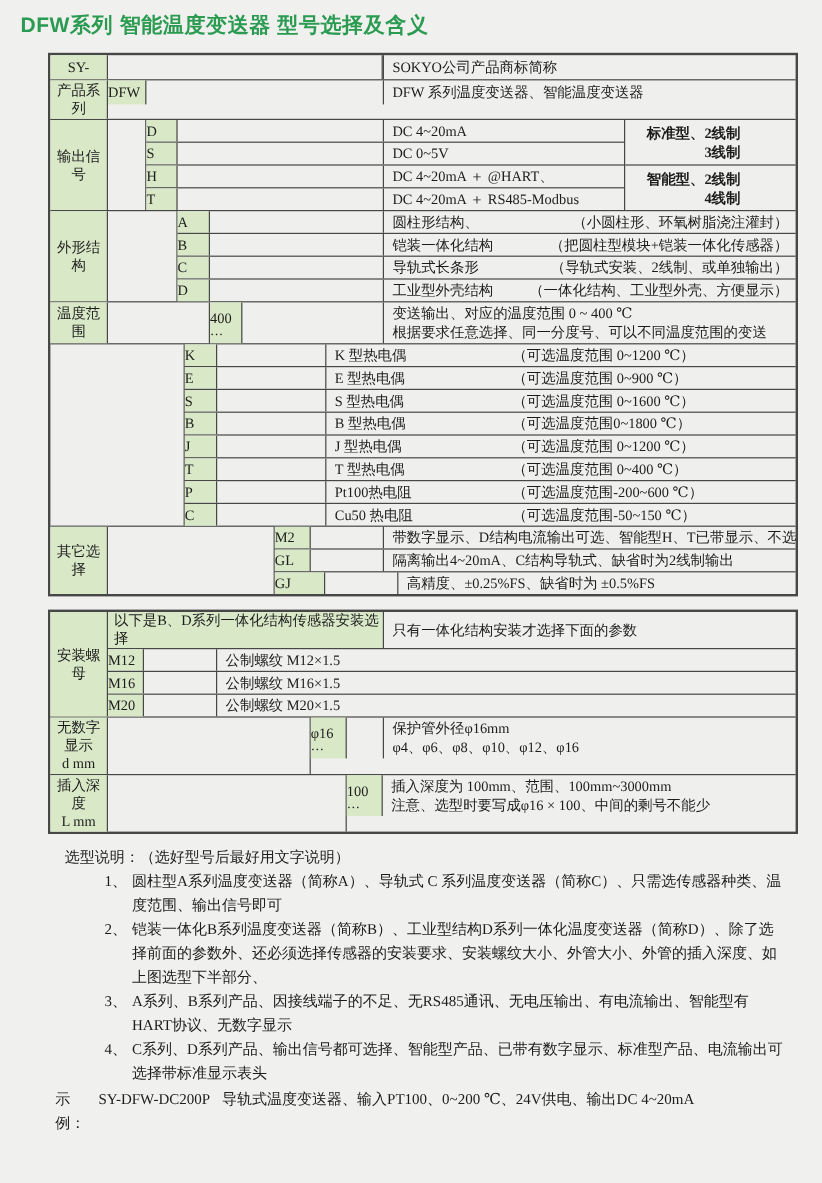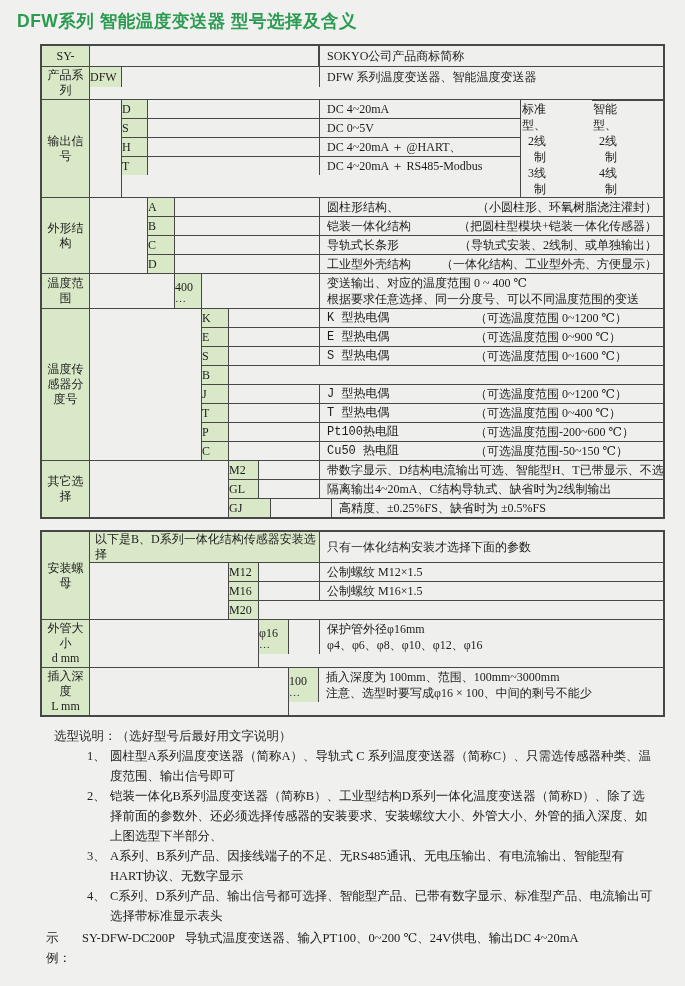--- a/index.html
+++ b/index.html
@@ -31,44 +31,44 @@
   .th-right{flex:1;display:flex;align-items:center;justify-content:center;letter-spacing:3px;}
   .sec{display:flex;}
   .sec + .sec{border-top:1px solid var(--bd);}
   .sec-label{
     width:48px;flex:none;background:var(--green);
     border-right:1px solid var(--bd);box-sizing:border-box;
     display:flex;flex-direction:column;align-items:center;justify-content:center;
     text-align:center;line-height:15px;padding:1px;
   }
   .sec-body{flex:1;display:flex;flex-direction:column;min-width:0;}
-  .sec-body > * + *{border-top:1px solid var(--bd);}
+  .sec-body > * + *{border-top:1px solid var(--bd);flex-direction:column;}
   .rows-wrap{display:flex;flex:1;}
   .big-gap{flex:none;border-right:1px solid var(--bd);box-sizing:border-box;}
   .rows-col{flex:1;display:flex;flex-direction:column;min-width:0;}
   .rows-col > .row + .row{border-top:1px solid var(--bd);}
   .row{display:flex;min-height:18px;align-items:stretch;}
   .row.tall{min-height:34px;}
   .code{
     flex:none;background:var(--green);border-right:1px solid var(--bd);box-sizing:border-box;
     display:flex;flex-direction:column;justify-content:center;line-height:14px;
   }
   .code-sub{font-size:11px;line-height:9px;}
   .gap-r{flex:none;}
   .desc{
     flex:1;border-left:1px solid var(--bd);box-sizing:border-box;
     display:flex;align-items:center;padding:1px 4px 1px 7px;min-width:0;
   }
   .desc.nobl{border-left:none;}
   .desc.multi{flex-direction:column;align-items:flex-start;justify-content:center;line-height:16px;}
   .dtext{white-space:nowrap;}
-  .dtext.tab{flex:none;width:148px;overflow:hidden;font-family:Liberation Mono, monospace;}
+  .dtext.tab{flex:none;width:148px;overflow:hidden;}
   .dtext.pright{margin-left:auto;padding-right:2px;}
   .hgreen{width:229px;flex:none;background:var(--green);display:flex;align-items:center;padding-left:5px;box-sizing:border-box;}
-  .notes-col{width:143px;flex:none;border-left:1px solid var(--bd);box-sizing:border-box;display:flex;flex-direction:row;}
+  .notes-col{width:143px;flex:none;border-left:1px solid var(--bd);box-sizing:border-box;display:flex;flex-direction:column;font-weight:bold;}
   .note-cell{flex:1;display:flex;flex-direction:column;justify-content:center;text-align:right;padding-right:46px;line-height:16px;}
   .note-cell + .note-cell{border-top:1px solid var(--bd);}
   .notes{margin:9px 0 0 54px;font-size:12.5px;line-height:20px;width:600px;}
   .note-item{display:flex;padding-left:33px;}
   .n-num{flex:none;width:23px;}
   .n-text{flex:1;}
   .examples{margin:3px 0 0 46px;font-size:12.5px;line-height:19.5px;width:625px;}
   .ex-row{display:flex;padding-left:14px;}
   .ex-row.first{padding-left:0;}
   .ex-label{flex:none;width:36px;}
@@ -247,23 +247,20 @@
                 <div class="desc multi">
                   <div>变送输出、对应的温度范围 0 ~ 400 ℃</div>
                   <div>根据要求任意选择、同一分度号、可以不同温度范围的变送</div>
                 </div>
               </div>
             </div>
           </div>
         </div>
       </div>
       <div class="sec">
-        <div class="sec-label">
-          <div>温度传感器分度号</div>
-        </div>
         <div class="sec-body">
           <div class="rows-wrap">
             <div class="big-gap" style="width: 112px;"></div>
             <div class="rows-col">
               <div class="row">
                 <div class="code" style="width: 27px;">
                   <div>K</div>
                 </div>
                 <div class="gap-r" style="width: 90px;"></div>
                 <div class="desc">
@@ -289,20 +286,24 @@
                 <div class="desc">
                   <div class="dtext tab">S 型热电偶</div>
                   <div class="dtext">（可选温度范围 0~1600 ℃）</div>
                 </div>
               </div>
               <div class="row">
                 <div class="code" style="width: 27px;">
                   <div>B</div>
                 </div>
                 <div class="gap-r" style="width: 90px;"></div>
+                <div class="desc">
+                  <div class="dtext tab">B 型热电偶</div>
+                  <div class="dtext">（可选温度范围0~1800 ℃）</div>
+                </div>
               </div>
               <div class="row">
                 <div class="code" style="width: 27px;">
                   <div>J</div>
                 </div>
                 <div class="gap-r" style="width: 90px;"></div>
                 <div class="desc">
                   <div class="dtext tab">J 型热电偶</div>
                   <div class="dtext">（可选温度范围 0~1200 ℃）</div>
                 </div>
@@ -415,28 +416,31 @@
                 <div class="gap-r" style="width: 60px;"></div>
                 <div class="desc">
                   <div class="dtext">公制螺纹 M16×1.5</div>
                 </div>
               </div>
               <div class="row">
                 <div class="code" style="width: 30px;">
                   <div>M20</div>
                 </div>
                 <div class="gap-r" style="width: 60px;"></div>
-              </div>
-            </div>
-          </div>
-        </div>
-      </div>
-      <div class="sec">
-        <div class="sec-label">
-          <div>外管大小</div>
+                <div class="desc">
+                  <div class="dtext">公制螺纹 M20×1.5</div>
+                </div>
+              </div>
+            </div>
+          </div>
+        </div>
+      </div>
+      <div class="sec">
+        <div class="sec-label">
+          <div>无数字显示</div>
           <div>d mm</div>
         </div>
         <div class="sec-body">
           <div class="rows-wrap">
             <div class="big-gap" style="width: 169px;"></div>
             <div class="rows-col">
               <div class="row tall">
                 <div class="code" style="width: 30px;">
                   <div>φ16</div>
                   <div class="code-sub">…</div>

